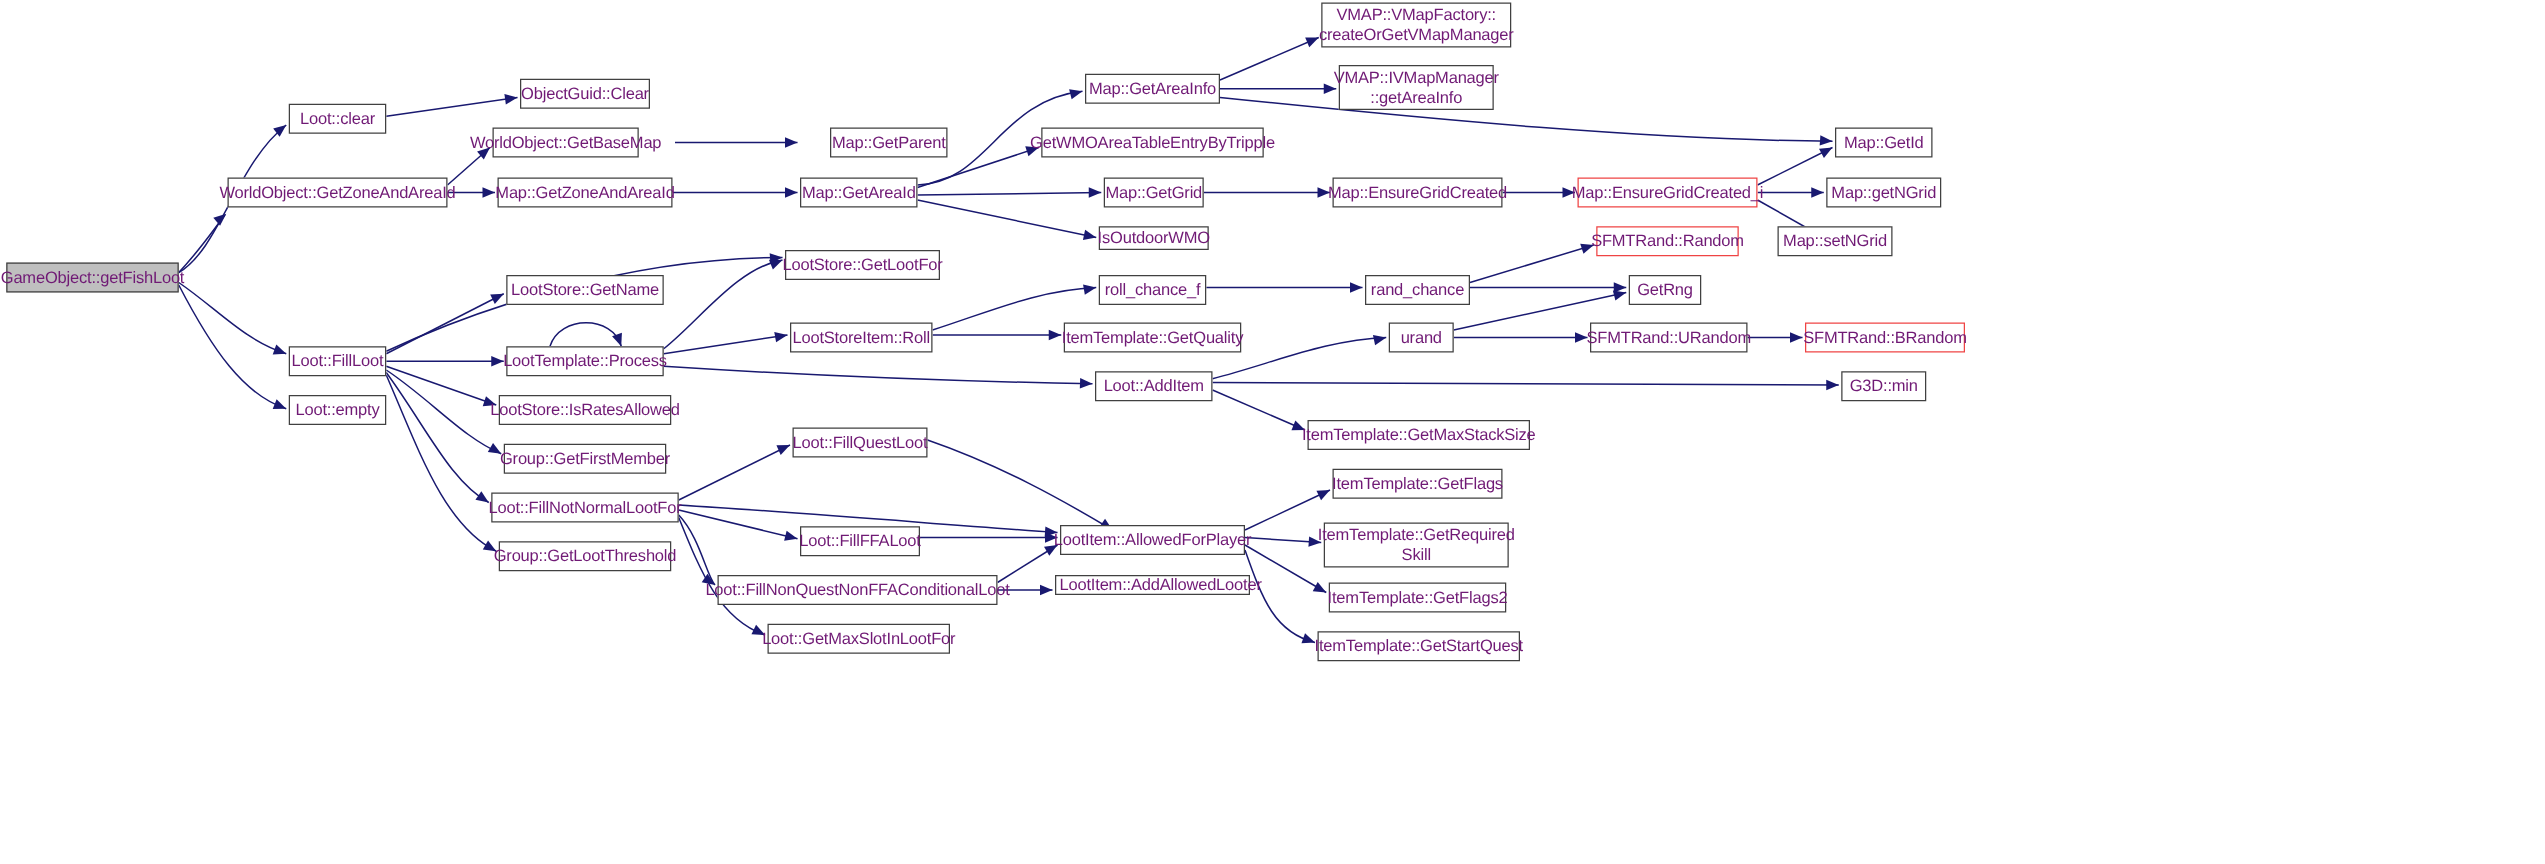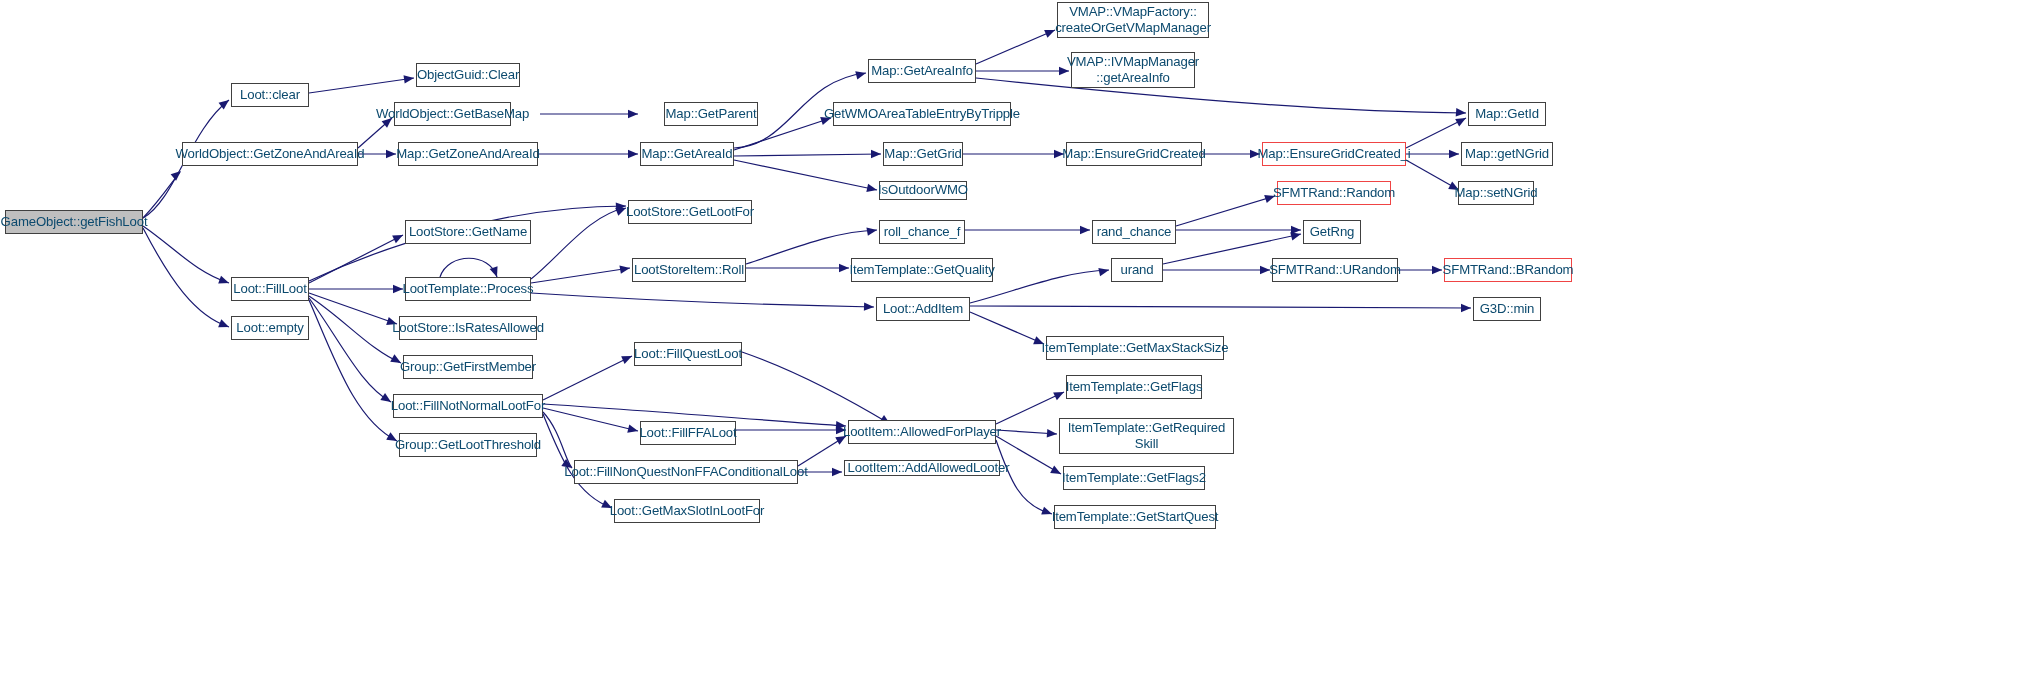--- a/index.html
+++ b/index.html
@@ -26,21 +26,21 @@
   }
   .node {
     position: absolute;
     box-sizing: border-box;
     display: flex;
     align-items: center;
     justify-content: center;
     text-align: center;
     background: #ffffff;
     border: 1px solid #404040;
-    color: #0c4a6e;
+    color: #701a75;
     font-size: 13.2px;
     line-height: 1.12;
     letter-spacing: -0.15px;
     white-space: pre-line;
     padding: 0 3px;
     z-index: 2;
   }
   .node.root {
     background: #bfbfbf;
     border-color: #404040;
@@ -193,37 +193,37 @@
     <div class="node" style="left: 883px; top: 142px; width: 80px; height: 24px;">Map::GetGrid</div>
     <div class="node" style="left: 879px; top: 181px; width: 88px; height: 19px;">IsOutdoorWMO</div>
     <div class="node two-line" style="left: 1057px; top: 2px; width: 152px; height: 36px;">VMAP::VMapFactory::
 createOrGetVMapManager</div>
     <div class="node two-line" style="left: 1071px; top: 52px; width: 124px; height: 36px;">VMAP::IVMapManager
 ::getAreaInfo</div>
     <div class="node" style="left: 1066px; top: 142px; width: 136px; height: 24px;">Map::EnsureGridCreated</div>
     <div class="node hot" style="left: 1262px; top: 142px; width: 144px; height: 24px;">Map::EnsureGridCreated_i</div>
     <div class="node" style="left: 1468px; top: 102px; width: 78px; height: 24px;">Map::GetId</div>
     <div class="node" style="left: 1461px; top: 142px; width: 92px; height: 24px;">Map::getNGrid</div>
-    <div class="node" style="left: 1458px; top: 181px; width: 76px; height: 24px;">Map::setNGrid</div>
+    <div class="node" style="left: 1422px; top: 181px; width: 92px; height: 24px;">Map::setNGrid</div>
     <div class="node hot" style="left: 1277px; top: 181px; width: 114px; height: 24px;">SFMTRand::Random</div>
     <div class="node" style="left: 879px; top: 220px; width: 86px; height: 24px;">roll_chance_f</div>
     <div class="node" style="left: 1092px; top: 220px; width: 84px; height: 24px;">rand_chance</div>
     <div class="node" style="left: 1303px; top: 220px; width: 58px; height: 24px;">GetRng</div>
     <div class="node" style="left: 632px; top: 258px; width: 114px; height: 24px;">LootStoreItem::Roll</div>
     <div class="node" style="left: 851px; top: 258px; width: 142px; height: 24px;">ItemTemplate::GetQuality</div>
     <div class="node" style="left: 1111px; top: 258px; width: 52px; height: 24px;">urand</div>
     <div class="node" style="left: 1272px; top: 258px; width: 126px; height: 24px;">SFMTRand::URandom</div>
     <div class="node hot" style="left: 1444px; top: 258px; width: 128px; height: 24px;">SFMTRand::BRandom</div>
     <div class="node" style="left: 876px; top: 297px; width: 94px; height: 24px;">Loot::AddItem</div>
     <div class="node" style="left: 1473px; top: 297px; width: 68px; height: 24px;">G3D::min</div>
     <div class="node" style="left: 1046px; top: 336px; width: 178px; height: 24px;">ItemTemplate::GetMaxStackSize</div>
     <div class="node" style="left: 634px; top: 342px; width: 108px; height: 24px;">Loot::FillQuestLoot</div>
     <div class="node" style="left: 1066px; top: 375px; width: 136px; height: 24px;">ItemTemplate::GetFlags</div>
     <div class="node" style="left: 848px; top: 420px; width: 148px; height: 24px;">LootItem::AllowedForPlayer</div>
-    <div class="node two-line" style="left: 1059px; top: 418px; width: 175px; height: 36px;">ItemTemplate::GetRequired
+    <div class="node two-line" style="left: 1059px; top: 418px; width: 148px; height: 36px;">ItemTemplate::GetRequired
 Skill</div>
     <div class="node" style="left: 640px; top: 421px; width: 96px; height: 24px;">Loot::FillFFALoot</div>
     <div class="node" style="left: 1063px; top: 466px; width: 142px; height: 24px;">ItemTemplate::GetFlags2</div>
     <div class="node" style="left: 574px; top: 460px; width: 224px; height: 24px;">Loot::FillNonQuestNonFFAConditionalLoot</div>
     <div class="node" style="left: 844px; top: 460px; width: 156px; height: 16px; padding-left: 16px;">LootItem::AddAllowedLooter</div>
     <div class="node" style="left: 614px; top: 499px; width: 146px; height: 24px;">Loot::GetMaxSlotInLootFor</div>
     <div class="node" style="left: 1054px; top: 505px; width: 162px; height: 24px;">ItemTemplate::GetStartQuest</div>
   </div>
 
 </body></html>

